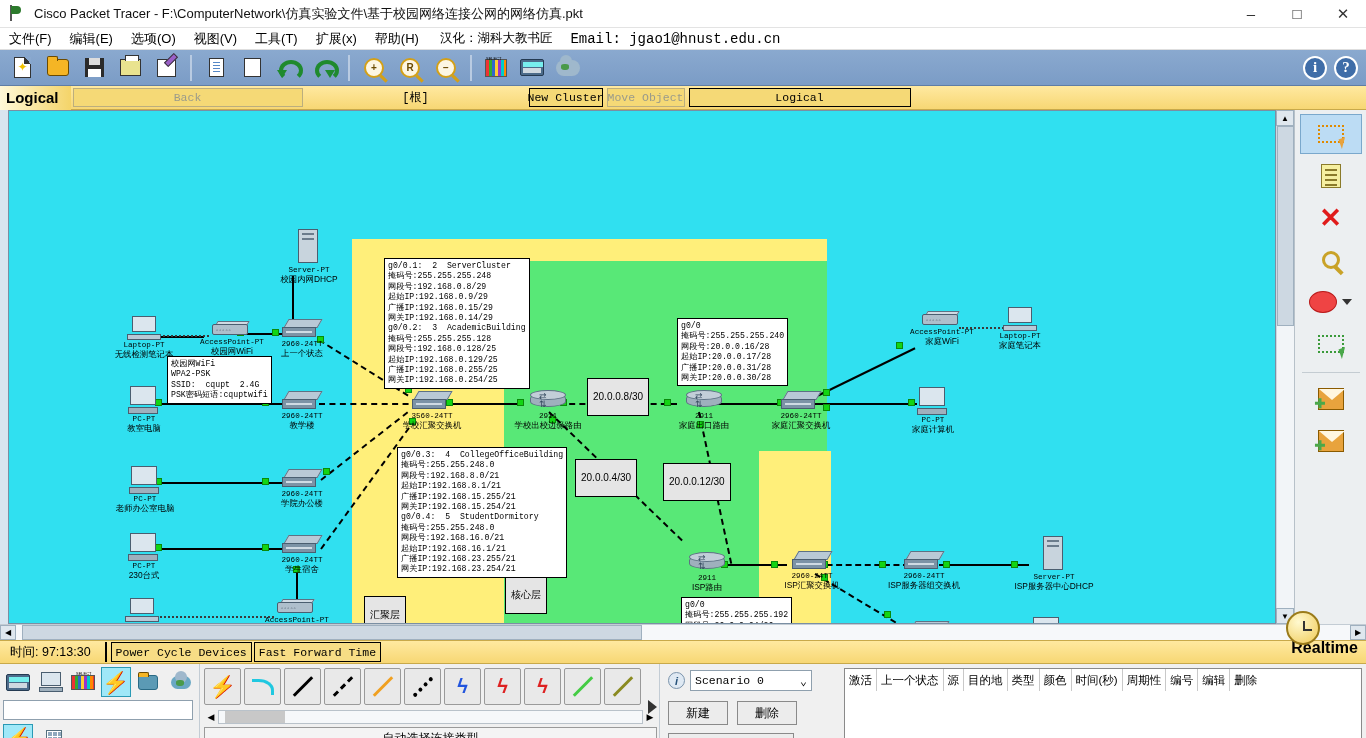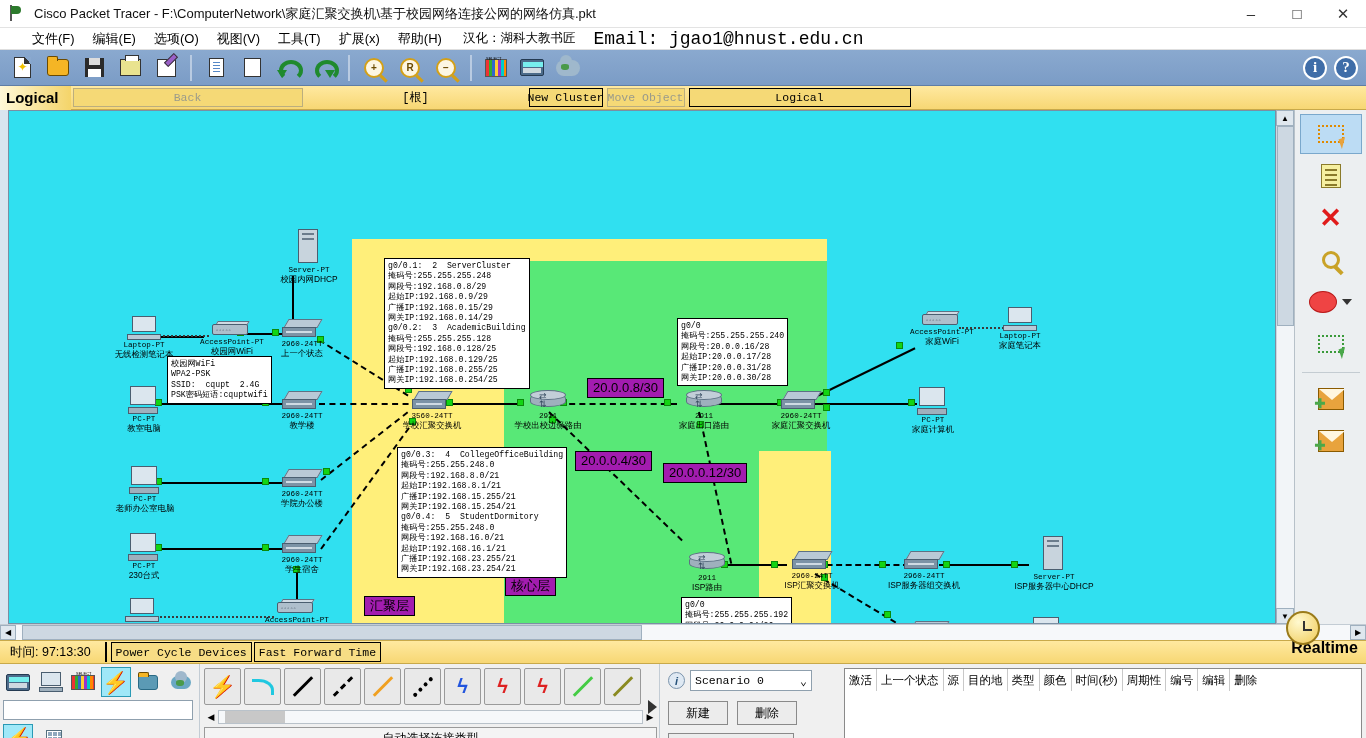--- a/index.html
+++ b/index.html
@@ -29,26 +29,26 @@
   .title-text { font-size: 13px; color: #111; margin-left: 6px; white-space: nowrap; }
   .win-btns { margin-left: auto; display: flex; height: 28px; }
   .win-btn {
     width: 46px; height: 28px; display: flex; align-items: center; justify-content: center;
     font-size: 15px; color: #333;
   }
 
   
   .menubar {
     height: 22px; background: #fff; display: flex; align-items: center;
-    font-size: 13px; color: #000; padding-left: 23px;
+    font-size: 13px; color: #000; padding-left: 0;
     border-bottom: 1px solid #dedede;
   }
   .menu-item { padding: 0 9px; white-space: nowrap; line-height: 22px; }
   .menu-note { padding-left: 12px; white-space: nowrap; font-size: 12.5px; }
-  .menu-email { padding-left: 18px; white-space: nowrap; font-size: 18px;
+  .menu-email { padding-left: 18px; white-space: nowrap; font-size: 14px;
                 font-family: "Liberation Mono", monospace; }
 
   
   .toolbar {
     height: 36px; background: linear-gradient(#8aa9cf, #7b9cc6);
     display: flex; align-items: center; padding-left: 4px;
     border-bottom: 1px solid #5f7da5;
   }
   .tb-btn {
     width: 34px; height: 30px; margin: 0 1px;
@@ -175,22 +175,22 @@
   
   .zone { position: absolute; }
   .zone-yellow { background: #ffef7a; }
   .zone-green { background: #58e877; }
   .label-box {
     position: absolute; background: #fff; border: 1px solid #000;
     font-family: "Liberation Mono", monospace; font-size: 8.2px; line-height: 10.4px;
     color: #000; padding: 2px 3px; white-space: pre; z-index: 6;
   }
   .tag-box {
-    position: absolute; background: #a21caf; border: 1px solid #000;
-    font-size: 13px; line-height: 12px; color: #000; padding: 3px 5px; z-index: 6; white-space: nowrap;
+    position: absolute; background: #e5e5e5; border: 1px solid #000;
+    font-size: 10px; line-height: 12px; color: #000; padding: 12px 5px; z-index: 6; white-space: nowrap;
   }
   .dev { position: absolute; z-index: 5; text-align: center; }
   .dev .cap {
     font-family: "Liberation Mono", monospace; font-size: 7.6px; line-height: 9px;
     color: #000; white-space: nowrap; margin-top: 1px;
   }
   .dev .cap .cn { font-family: "Liberation Sans", sans-serif; font-size: 8.4px; }
 
   
   .g-switch { width: 40px; height: 20px; margin: 0 auto; position: relative; }
@@ -309,21 +309,21 @@
 </head>
 <body>
 
 <div class="app">
 
   <div class="titlebar">
     <div class="title-icon">
       <div class="pole"></div>
         <div class="flag"></div>
     </div>
-    <div class="title-text">Cisco Packet Tracer - F:\ComputerNetwork\家庭汇聚交换机\基于校园网络连接公网的网络仿真.pkt</div>
+    <div class="title-text">Cisco Packet Tracer - F:\ComputerNetwork\仿真实验文件\基于校园网络连接公网的网络仿真.pkt</div>
     <div class="win-btns">
       <div class="win-btn">–</div>
       <div class="win-btn">□</div>
       <div class="win-btn close">✕</div>
     </div>
   </div>
 
   <div class="menubar">
     <div class="menu-item">文件(F)</div>
     <div class="menu-item">编辑(E)</div>
@@ -714,21 +714,21 @@
 网段号:20.0.0.64/26
 起始IP:20.0.0.65/26
 广播IP:20.0.0.127/26
 网关IP:20.0.0.126/26</div>
       <div class="label-box" style="left:158px;top:245px;">校园网WiFi
 WPA2-PSK
 SSID:  cqupt  2.4G
 PSK密码短语:cquptwifi</div>
 
       <div class="tag-box" style="left:578px;top:267px;">20.0.0.8/30</div>
-      <div class="tag-box" style="left:566px;top:340px;">20.0.0.4/30</div>
+      <div class="tag-box" style="left:566px;top:348px;">20.0.0.4/30</div>
       <div class="tag-box" style="left:654px;top:352px;">20.0.0.12/30</div>
     </div>
 
     <div class="canvas-side">
       <div class="vscroll-up">▲</div>
       <div class="vscroll-track">
           <div class="vscroll-thumb"></div>
         </div>
       <div class="vscroll-down">▼</div>
     </div>

